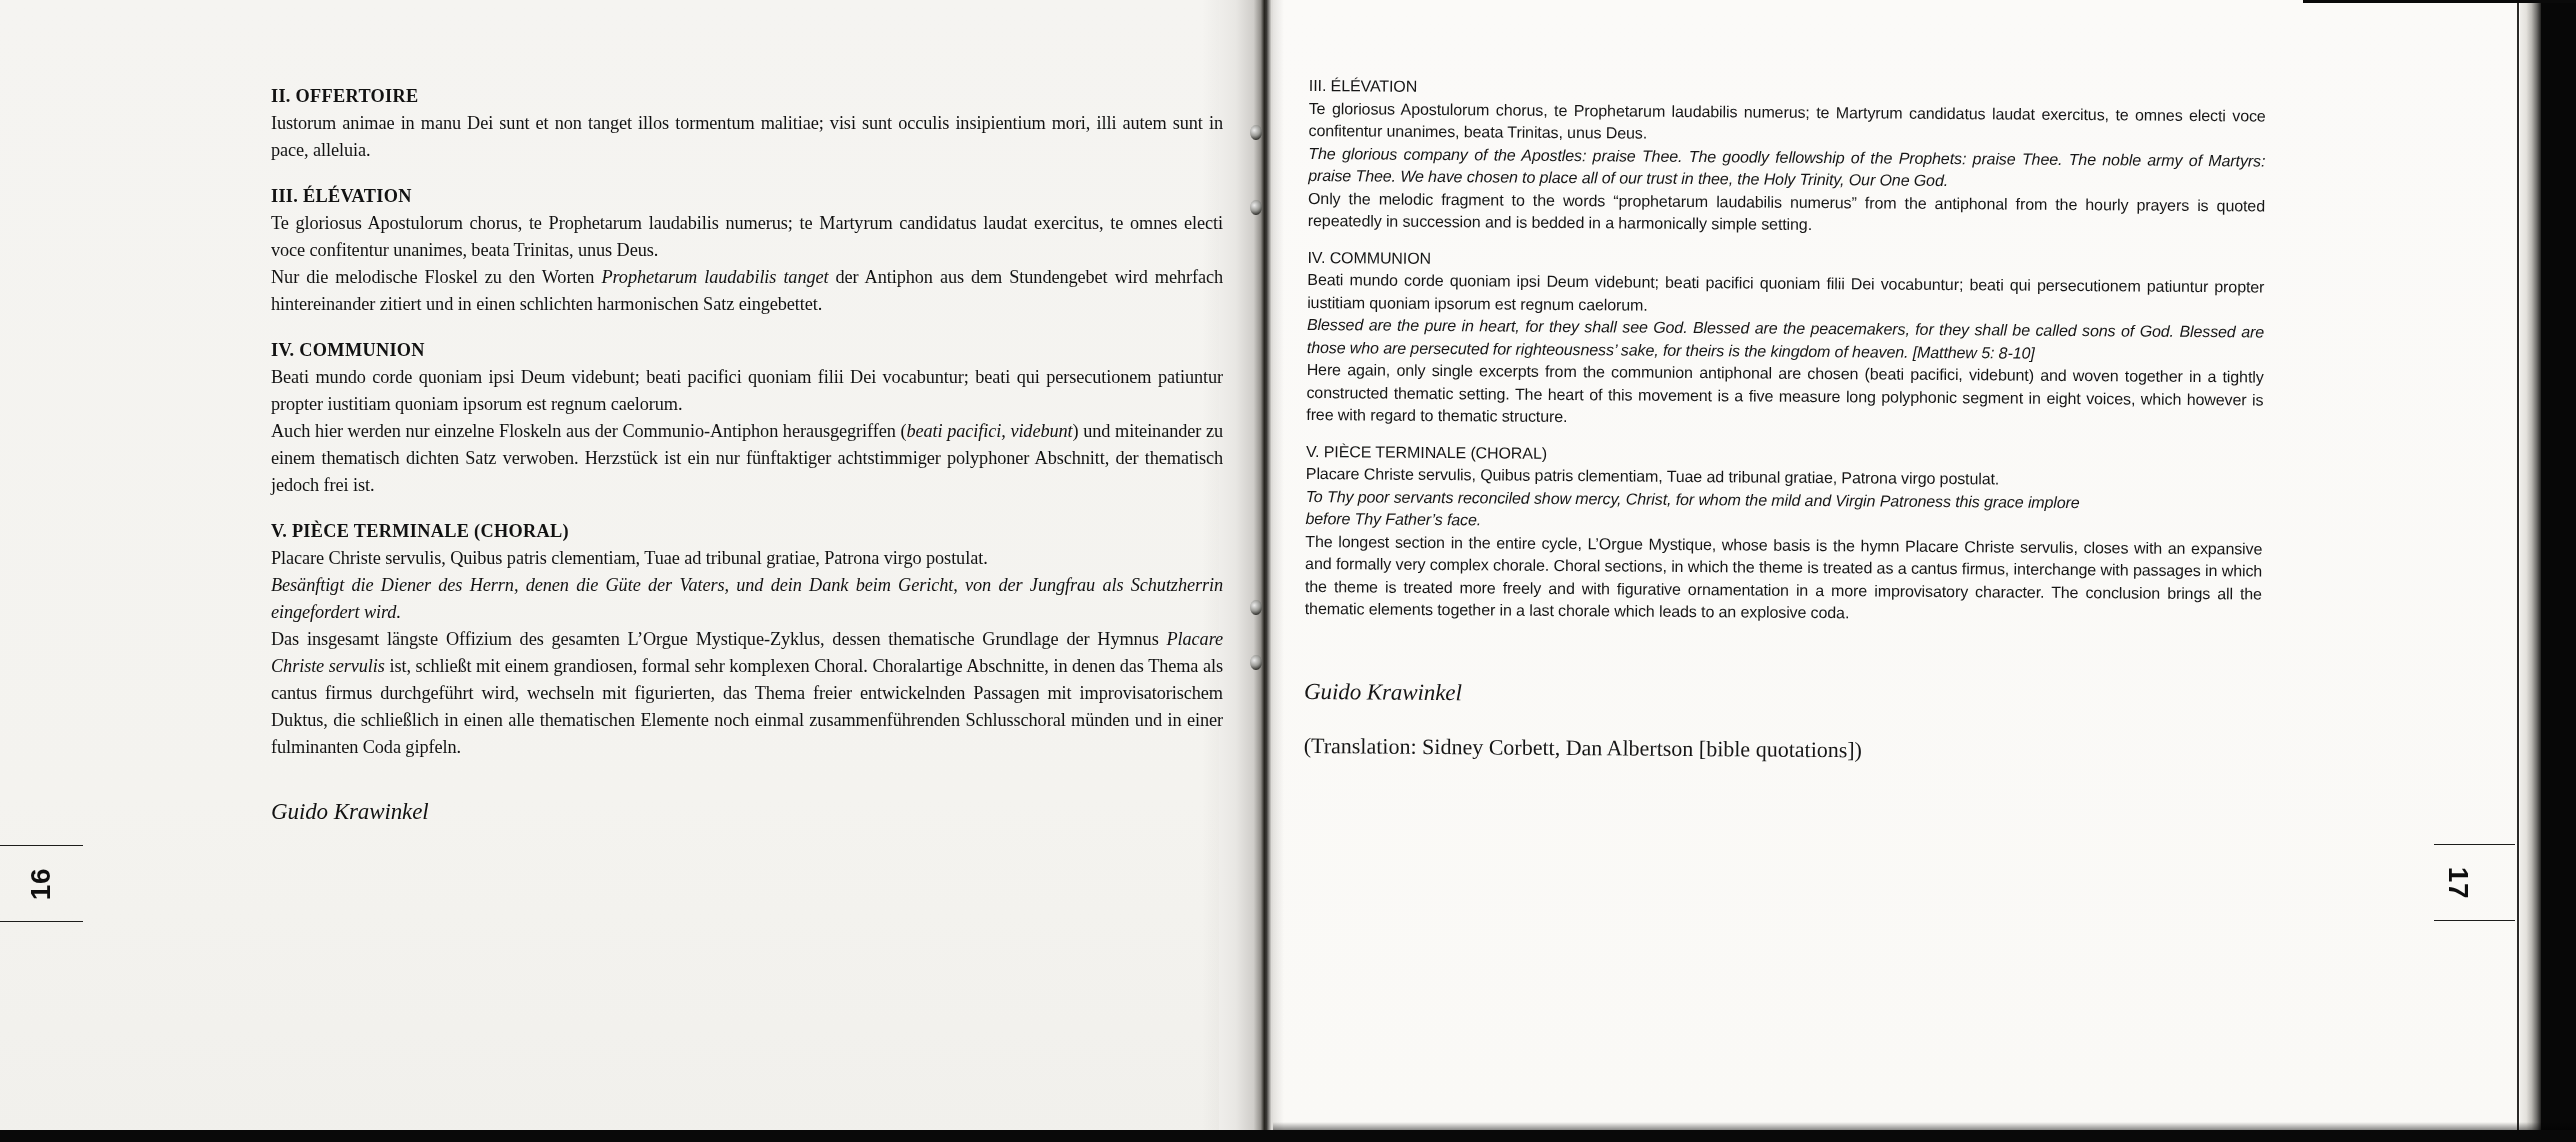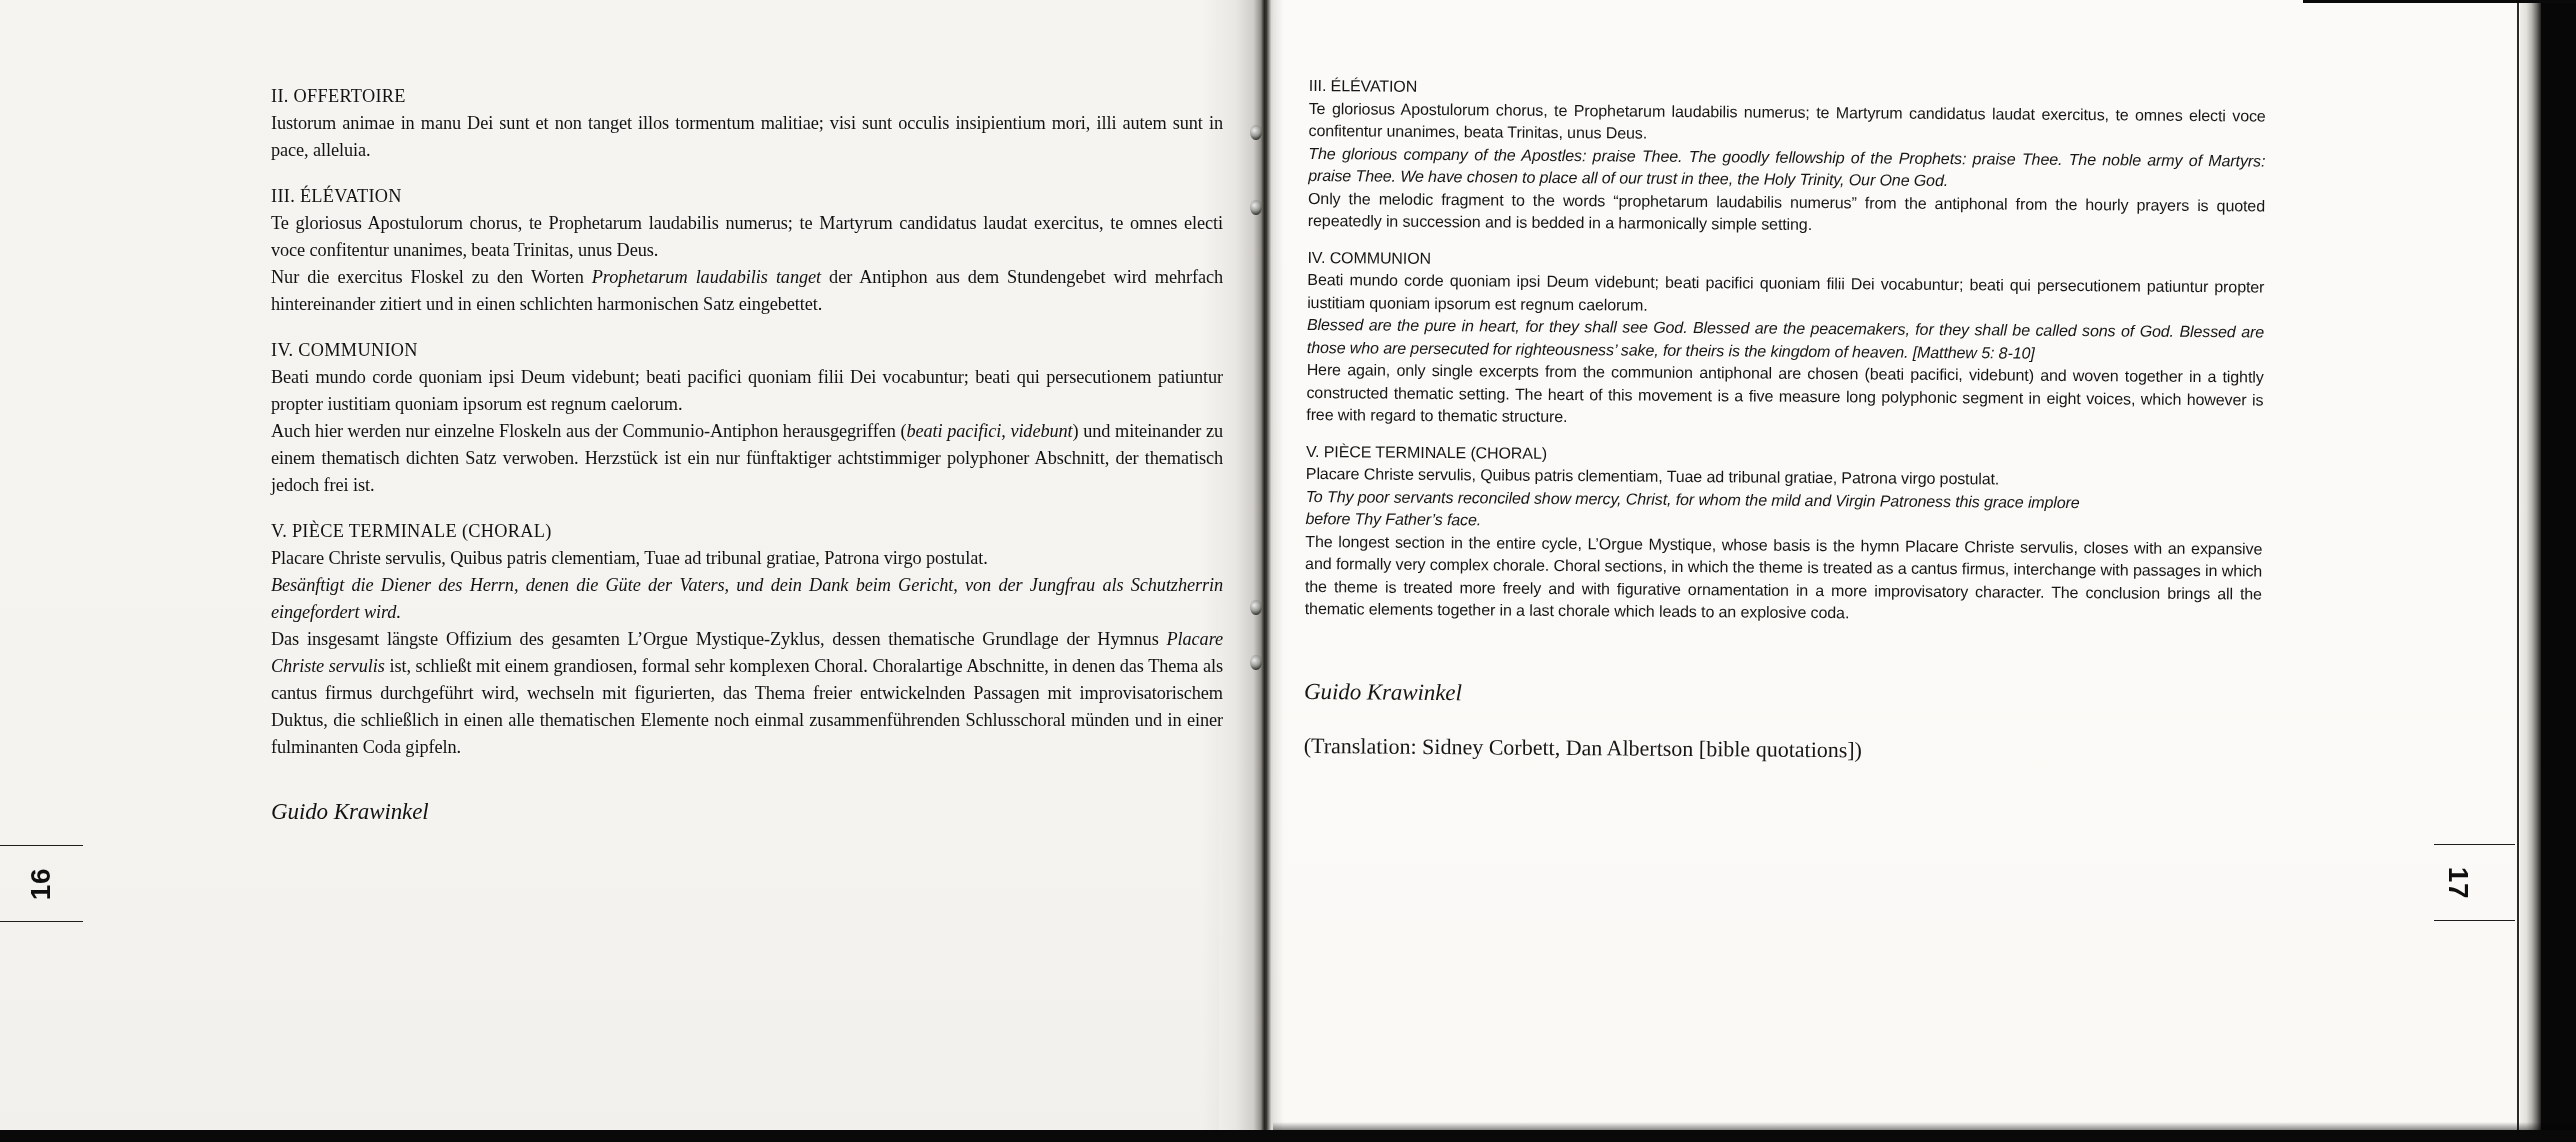--- a/index.html
+++ b/index.html
@@ -41,21 +41,21 @@
     letter-spacing:-0.1px;text-align:justify;color:#121212;}
   .right-col{position:absolute;left:1309px;top:75px;width:957px;
     font-family:"Liberation Sans",sans-serif;font-size:16px;line-height:22.5px;
     letter-spacing:-0.1px;text-align:justify;color:#161616;
     transform:rotate(0.45deg);transform-origin:0 0;}
 
   .section{margin:0;}
   .left-col .section + .section{margin-top:19px;}
   .right-col .section + .section{margin-top:14px;}
   .heading{white-space:nowrap;}
-  .left-col .heading{letter-spacing:0.3px;}
+  .left-col .heading{letter-spacing:0.3px;font-weight:bold;}
   .para{margin:0;}
   .para.ital{font-style:italic;}
   .para.poem{text-align:left;}
   .para i{font-style:italic;}
 
   .signature{font-style:italic;font-family:"Liberation Serif",serif;}
   .left-col .signature{margin-top:37px;font-size:23px;line-height:27px;}
   .right-col .signature{margin-top:57px;font-size:23px;line-height:27px;text-align:left;}
   .right-col .credit{margin-top:27px;font-family:"Liberation Serif",serif;
     font-size:22px;line-height:27px;font-style:normal;text-align:left;letter-spacing:0;}
@@ -85,21 +85,21 @@
 
   <div class="left-col">
     <div id="left-sections">
         <div class="section">
           <div class="heading">II. OFFERTOIRE</div>
           <p class="para"><span>Iustorum animae in manu Dei sunt et non tanget illos tormentum malitiae; visi sunt occulis insipientium mori, illi autem sunt in pace, alleluia.</span></p>
         </div>
         <div class="section">
           <div class="heading">III. ÉLÉVATION</div>
           <p class="para"><span>Te gloriosus Apostulorum chorus, te Prophetarum laudabilis numerus; te Martyrum candidatus laudat exercitus, te omnes electi voce confitentur unanimes, beata Trinitas, unus Deus.</span></p>
-          <p class="para"><span>Nur die exercitus Floskel zu den Worten </span><i>Prophetarum laudabilis tanget</i><span> der Antiphon aus dem Stundengebet wird mehrfach hintereinander zitiert und in einen schlichten harmonischen Satz eingebettet.</span></p>
+          <p class="para"><span>Nur die melodische Floskel zu den Worten </span><i>Prophetarum laudabilis tanget</i><span> der Antiphon aus dem Stundengebet wird mehrfach hintereinander zitiert und in einen schlichten harmonischen Satz eingebettet.</span></p>
         </div>
         <div class="section">
           <div class="heading">IV. COMMUNION</div>
           <p class="para"><span>Beati mundo corde quoniam ipsi Deum videbunt; beati pacifici quoniam filii Dei vocabuntur; beati qui persecutionem patiuntur propter iustitiam quoniam ipsorum est regnum caelorum.</span></p>
           <p class="para"><span>Auch hier werden nur einzelne Floskeln aus der Communio-Antiphon herausgegriffen (</span><i>beati pacifici, videbunt</i><span>) und miteinander zu einem thematisch dichten Satz verwoben. Herzstück ist ein nur fünftaktiger achtstimmiger polyphoner Abschnitt, der thematisch jedoch frei ist.</span></p>
         </div>
         <div class="section">
           <div class="heading">V. PIÈCE TERMINALE (CHORAL)</div>
           <p class="para"><span>Placare Christe servulis, Quibus patris clementiam, Tuae ad tribunal gratiae, Patrona virgo postulat.</span></p>
           <p class="para ital"><i>Besänftigt die Diener des Herrn, denen die Güte der Vaters, und dein Dank beim Gericht, von der Jungfrau als Schutzherrin eingefordert wird.</i></p>

